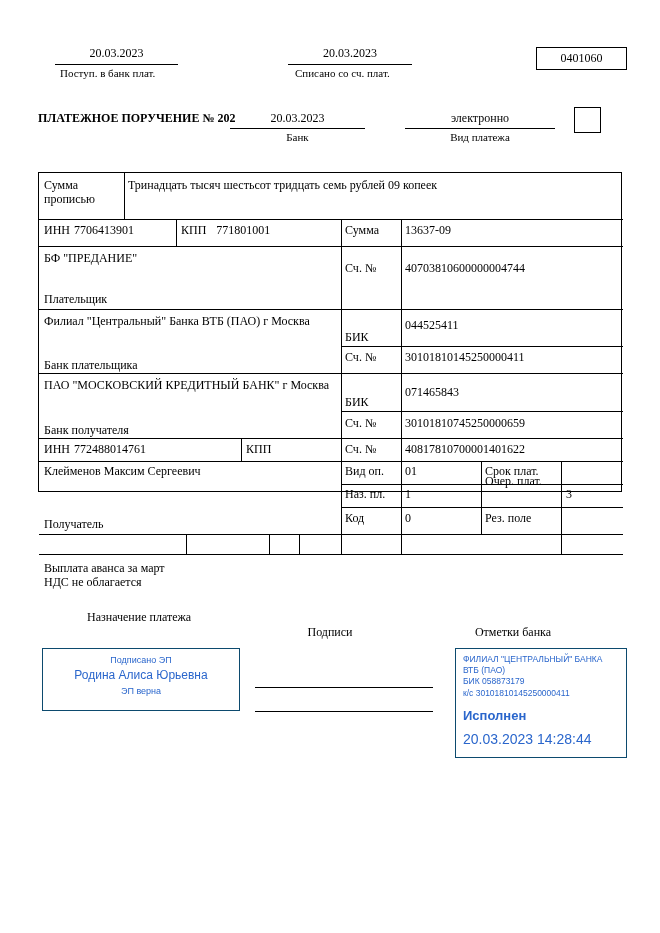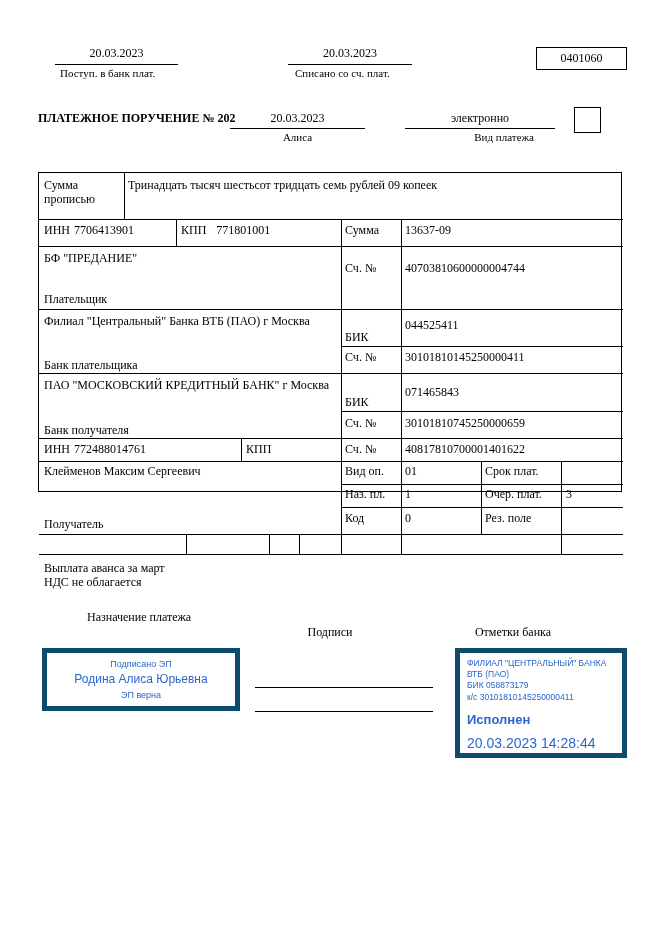--- a/index.html
+++ b/index.html
@@ -15,21 +15,21 @@
   .b   { font-weight:bold; }
   .ul  { position:absolute; height:1px; background:#000; }
   .lh  { position:absolute; display:block; height:1px; background:#000; }
   .lv  { position:absolute; display:block; width:1px; background:#000; }
   .box { position:absolute; border:1px solid #000; }
   #formtable {
     position:absolute; left:38px; top:172px; width:584px; height:320px;
     border:1px solid #000;
   }
   .stamp {
-    position:absolute; border:5px solid #0c4a6e; color:#2a66cc;
+    position:absolute; border:1px solid #0c4a6e; color:#2a66cc;
     font-family:"Liberation Sans", sans-serif;
   }
   .sig-stamp { left:42px; top:648px; width:198px; height:63px; text-align:center; }
   .sig-top    { font-size:9px;  padding-top:6px; }
   .sig-name   { font-size:12px; font-weight:normal; padding-top:3px; }
   .sig-bottom { font-size:9px;  padding-top:4px; }
   .bank-stamp { left:455px; top:648px; width:172px; height:110px; font-size:8.5px; line-height:1.32; padding:5px 7px; }
   .bank-status { font-size:13px; font-weight:bold; margin-top:8px; }
   .bank-dt     { font-size:14px; margin-top:6px; }
   .gap4  { margin-left:4px; }
@@ -49,25 +49,25 @@
   <div class="t sm" style="left:295px; top:67px;">Списано со сч. плат.</div>
 
   <div class="box ctr" style="left:536px; top:47px; width:91px; height:23px; line-height:21px;">
     <span>0401060</span>
   </div>
 
   <div class="t b" style="left:38px; top:112px;">ПЛАТЕЖНОЕ ПОРУЧЕНИЕ № 202</div>
 
   <div class="t ctr" style="left:230px; top:112px; width:135px;">20.03.2023</div>
   <i class="ul" style="left:230px; top:128px; width:135px;"></i>
-  <div class="t sm ctr" style="left:230px; top:131px; width:135px;">Алиса</div>
+  <div class="t sm ctr" style="left:230px; top:131px; width:135px;">Банк</div>
 
   <div class="t ctr" style="left:405px; top:112px; width:150px;">электронно</div>
   <i class="ul" style="left:405px; top:128px; width:150px;"></i>
-  <div class="t sm ctr" style="left:384px; top:131px; width:150px;text-align:right;">Вид платежа</div>
+  <div class="t sm ctr" style="left:405px; top:131px; width:150px;">Вид платежа</div>
 
   <div class="box" style="left:574px; top:107px; width:27px; height:26px;"></div>
 
   <div id="formtable">
 
     <i class="lh" style="left:0; top:46px;  width:584px;"></i>
     <i class="lh" style="left:0; top:73px;  width:584px;"></i>
     <i class="lh" style="left:0; top:136px; width:584px;"></i>
     <i class="lh" style="left:302px; top:173px; width:282px;"></i>
     <i class="lh" style="left:0; top:200px; width:584px;"></i>
@@ -128,21 +128,21 @@
     <div class="t" style="left:207px; top:270px;">КПП</div>
     <div class="t" style="left:306px; top:270px;">Сч. №</div>
     <div class="t" style="left:366px; top:270px;">40817810700001401622</div>
 
     <div class="t" style="left:5px; top:292px;">Клейменов Максим Сергеевич</div>
     <div class="t" style="left:306px; top:292px;">Вид оп.</div>
     <div class="t" style="left:366px; top:292px;">01</div>
     <div class="t" style="left:446px; top:292px;">Срок плат.</div>
     <div class="t" style="left:306px; top:315px;">Наз. пл.</div>
     <div class="t" style="left:366px; top:315px;">1</div>
-    <div class="t" style="left:446px; top:315px;">Очер. плат.</div>
+    <div class="t" style="left:446px; top:302px;">Очер. плат.</div>
     <div class="t" style="left:527px; top:315px;">3</div>
     <div class="t" style="left:306px; top:339px;">Код</div>
     <div class="t" style="left:366px; top:339px;">0</div>
     <div class="t" style="left:446px; top:339px;">Рез. поле</div>
     <div class="t" style="left:5px; top:345px;">Получатель</div>
 
     <div class="t" style="left:5px; top:389px;">Выплата аванса за март</div>
     <div class="t" style="left:5px; top:403px;">НДС не облагается</div>
   </div>
 

